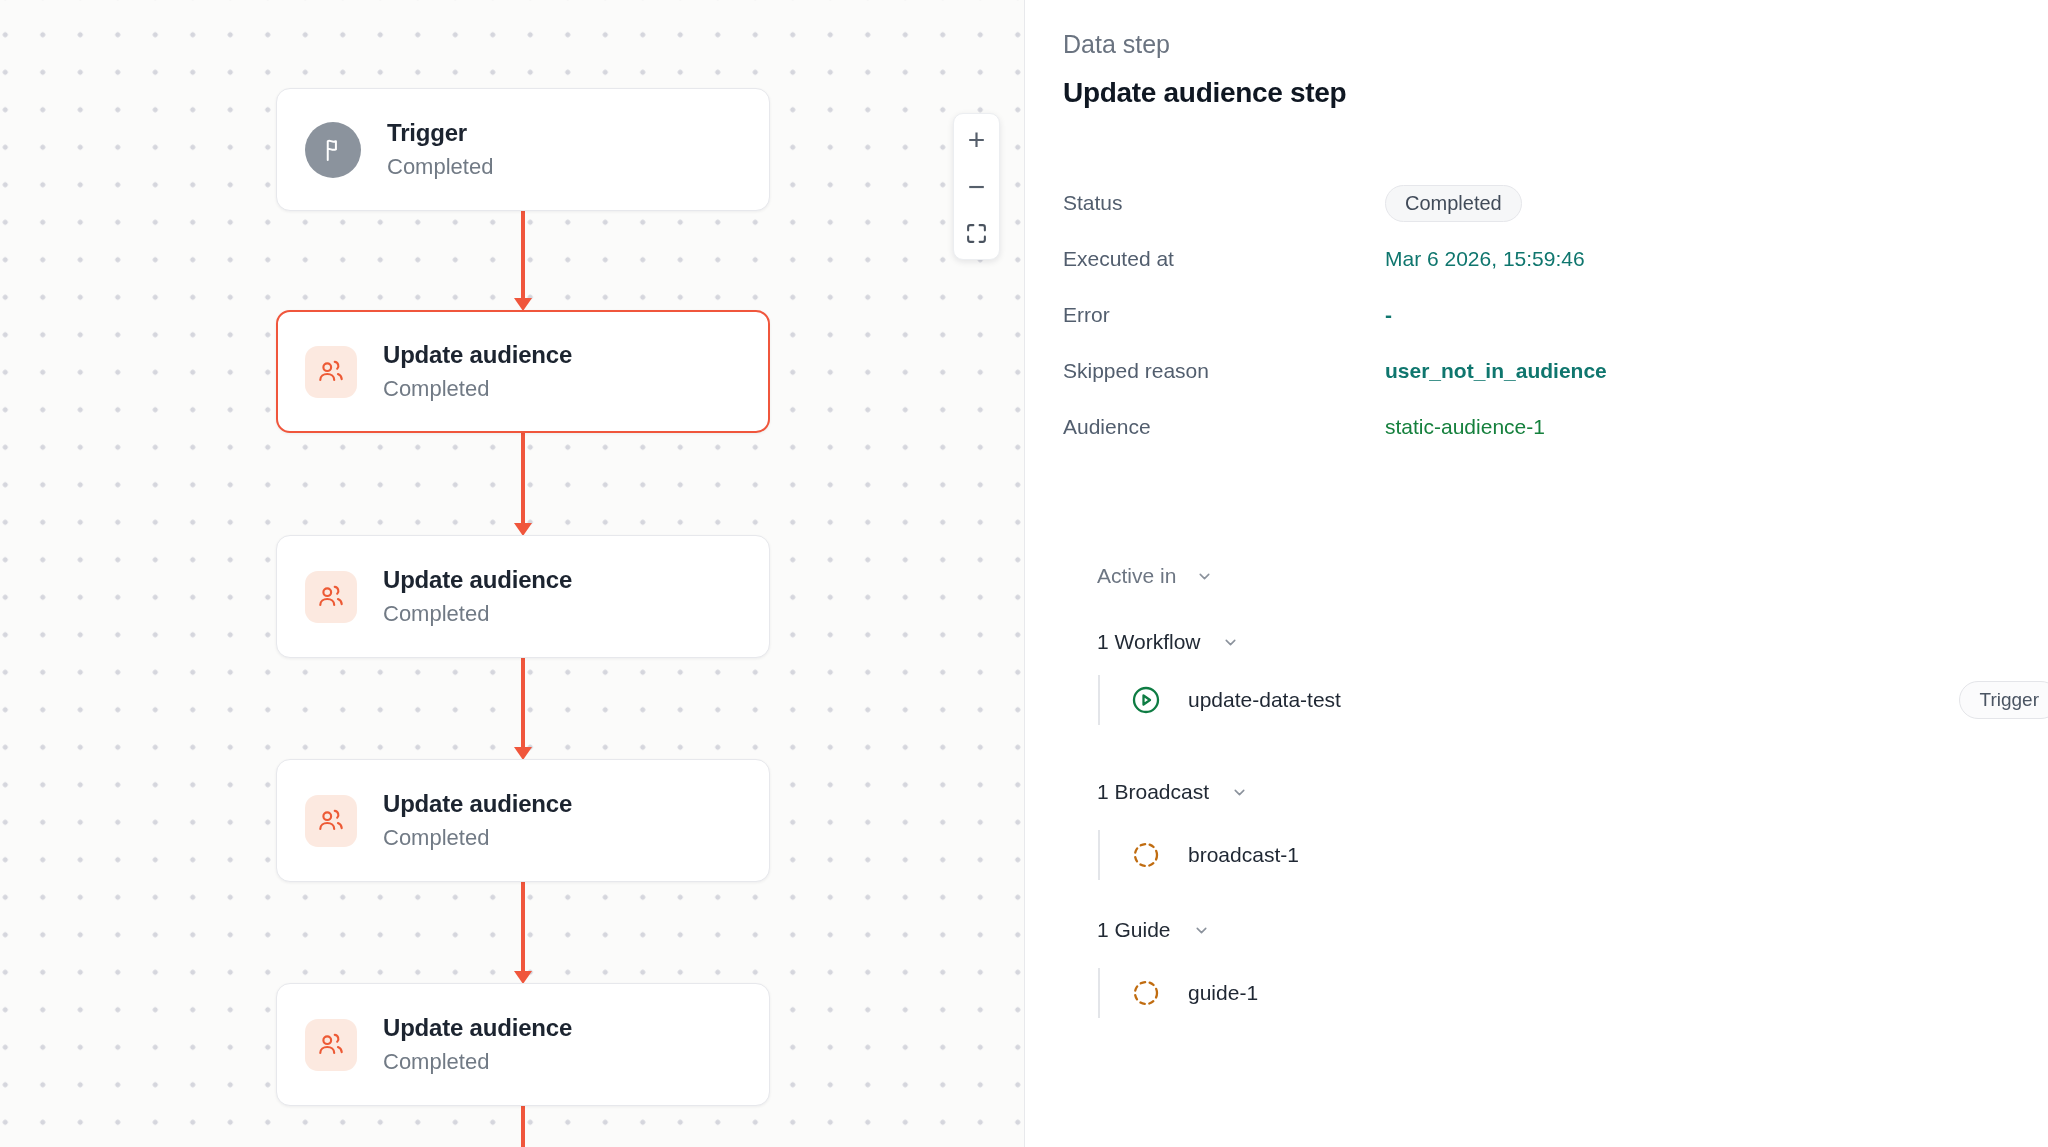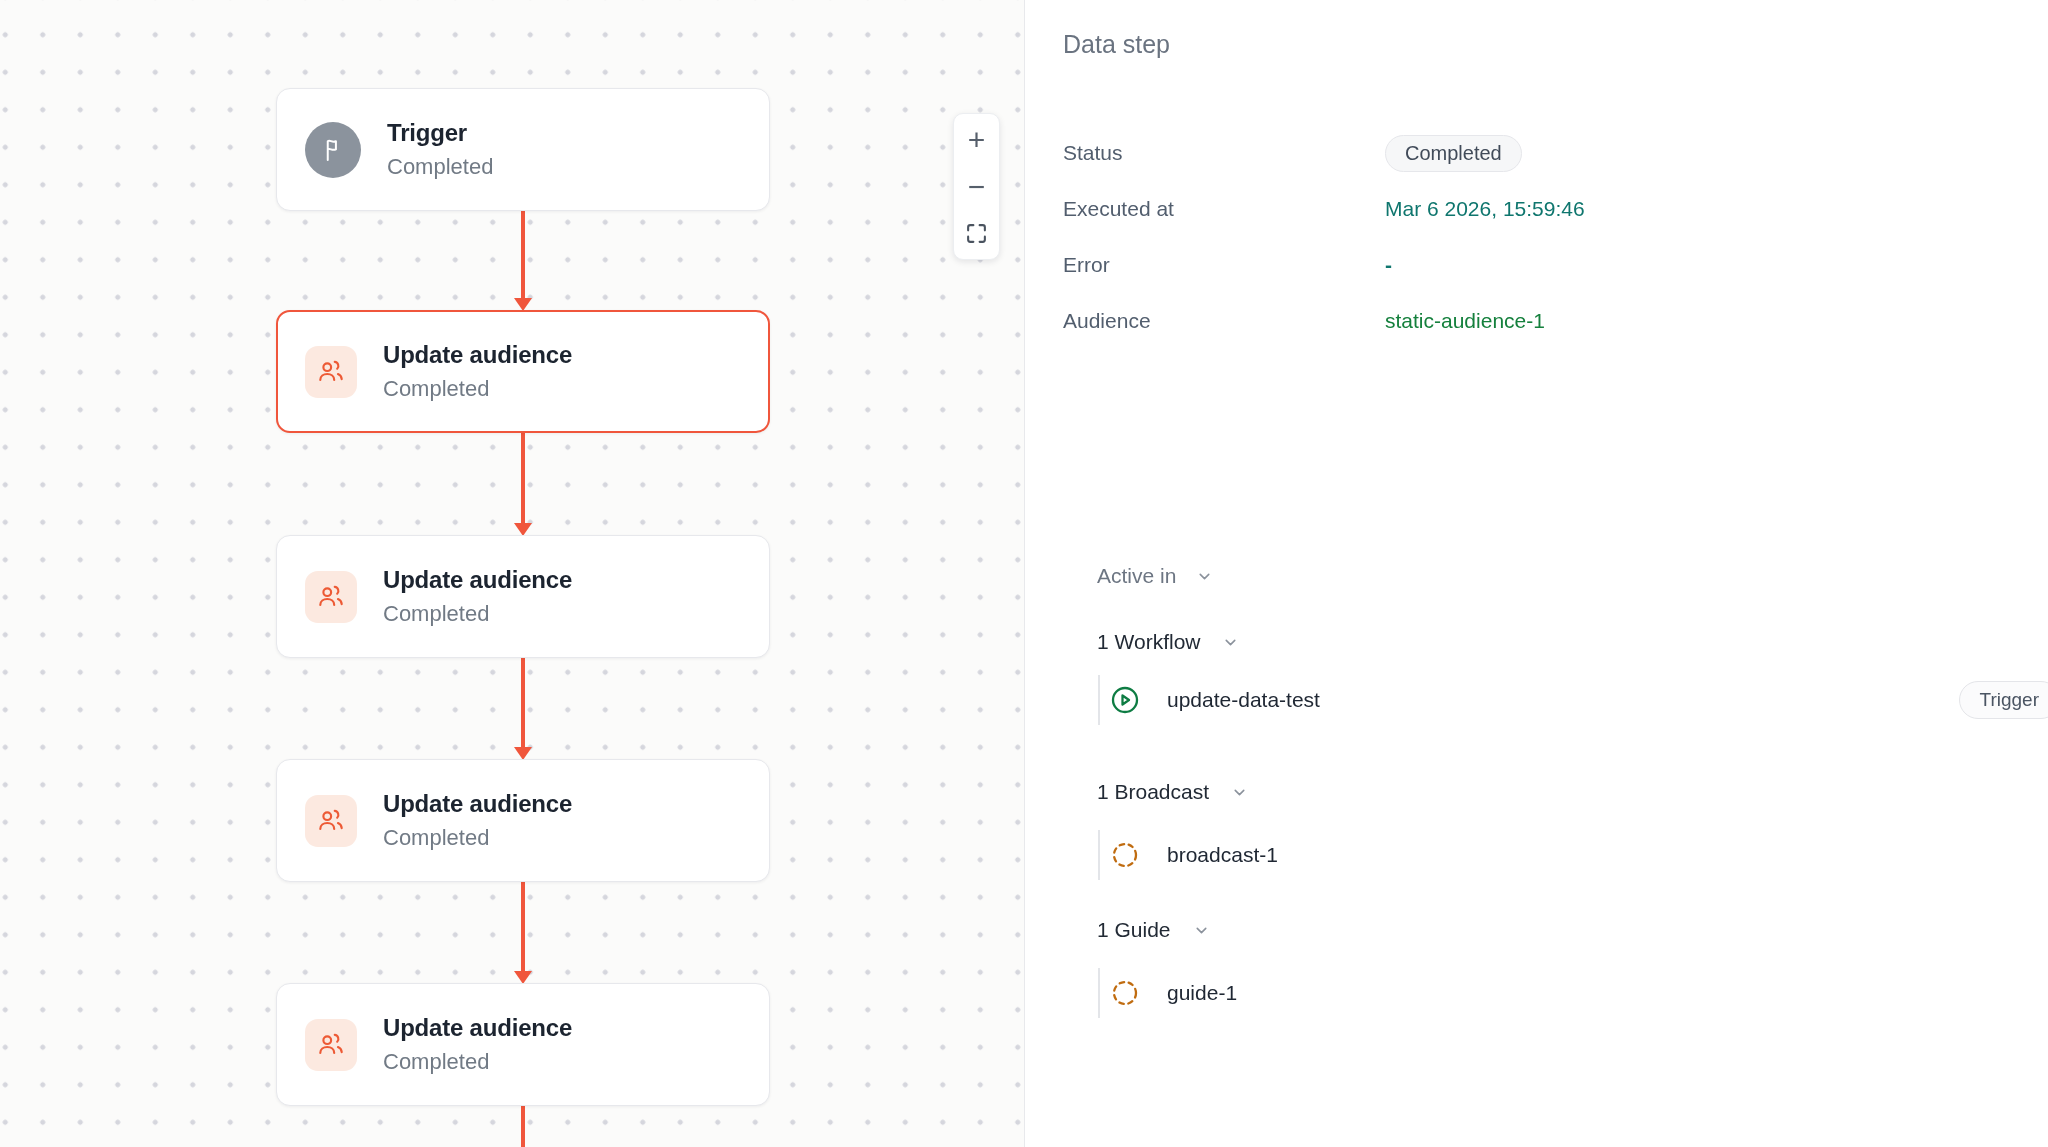--- a/index.html
+++ b/index.html
@@ -70,21 +70,21 @@
     display:inline-flex; align-items:center; height:37px; padding:0 19px;
     border:1px solid #e6e7eb; background:#f6f7f8; border-radius:19px;
     font-size:20px; color:#414b59;
   }
 
   .active-label { position:absolute; left:71px; top:562px; height:28px;
     display:flex; align-items:center; gap:20px; font-size:21px; color:#6d7683; cursor:pointer; }
   .section-header { position:absolute; left:71px; height:28px;
     display:flex; align-items:center; gap:22px; font-size:21px; font-weight:500; color:#222a35; cursor:pointer;justify-content:flex-end; }
   .tree-item { position:absolute; left:72px; height:50px; right:0;
-    border-left:2px solid #e3e5e9; display:flex; align-items:center; padding-left:10px; cursor:pointer; }
+    border-left:2px solid #e3e5e9; display:flex; align-items:center; padding-left:31px; cursor:pointer; }
   .tree-item-name { margin-left:27px; font-size:21px; color:#1f2733; }
   .chev { display:flex; align-items:center; }
 
   .trigger-badge {
     position:absolute; top:681px; right:-12px; height:38px; padding:0 20px;
     display:flex; align-items:center; border:1px solid #e4e5e9; background:#fbfbfc;
     border-radius:19px; font-size:19px; color:#4b5563;
   }
   svg { display:block; }
 </style>
@@ -186,33 +186,38 @@
           <path d="M14 3 h3 a2 2 0 0 1 2 2 v3"></path>
           <path d="M19 14 v3 a2 2 0 0 1 -2 2 h-3"></path>
           <path d="M8 19 H5 a2 2 0 0 1 -2 -2 v-3"></path>
         </svg>
       </div>
     </div>
   </div>
 
   <div class="panel">
     <div class="eyebrow">Data step</div>
+    <div class="panel-title">Update audience step</div>
 
     <div class="details">
       <div class="detail-row">
         <div class="detail-label">Status</div>
         <span class="badge">Completed</span>
       </div>
       <div class="detail-row">
         <div class="detail-label">Executed at</div>
         <div class="detail-value">Mar 6 2026, 15:59:46</div>
       </div>
       <div class="detail-row">
         <div class="detail-label">Error</div>
         <div class="detail-value strong">-</div>
+      </div>
+      <div class="detail-row">
+        <div class="detail-label">Skipped reason</div>
+        <div class="detail-value strong">user_not_in_audience</div>
       </div>
       <div class="detail-row">
         <div class="detail-label">Audience</div>
         <div class="detail-value link">static-audience-1</div>
       </div>
     </div>
 
     <div class="active-label">
       <span>Active in</span>
       <span class="chev">

